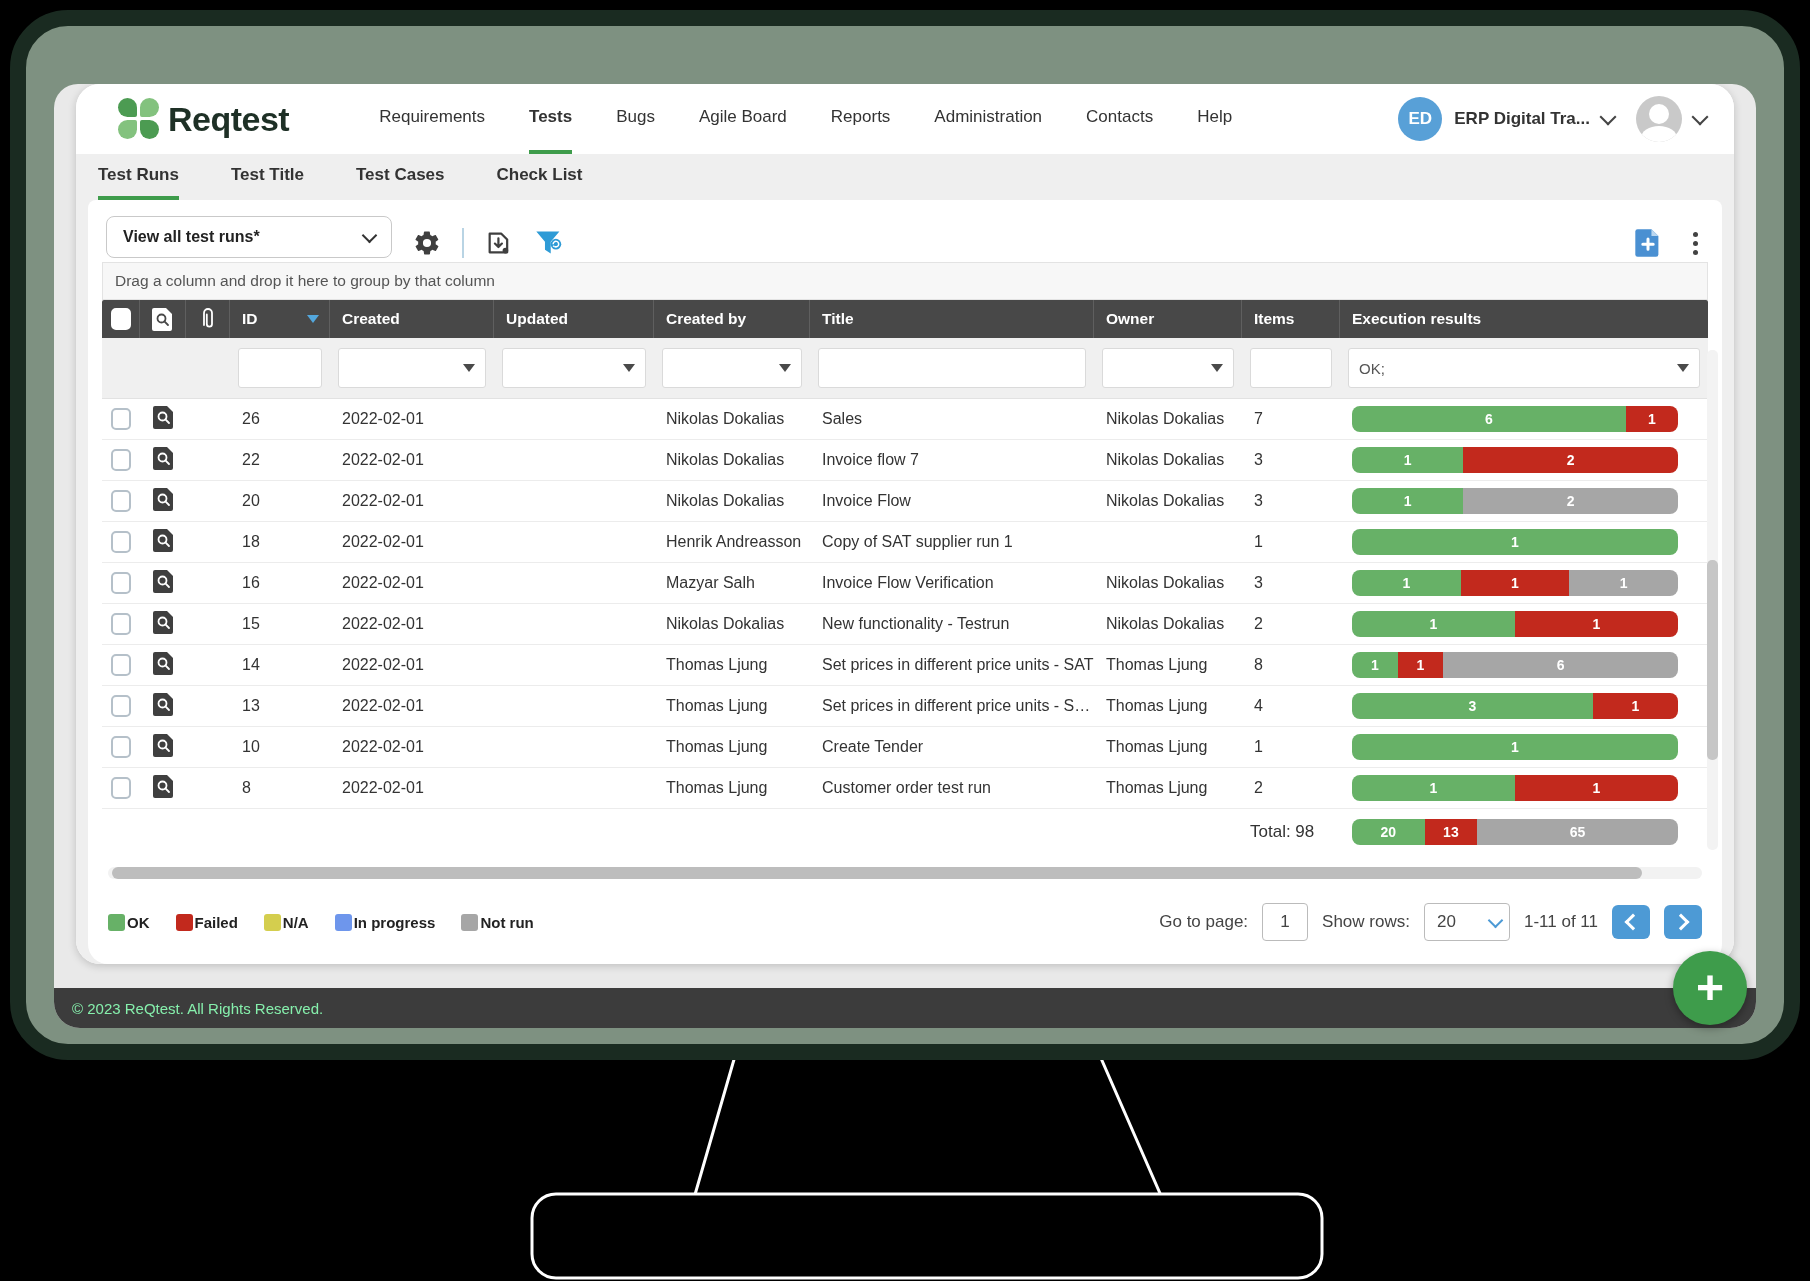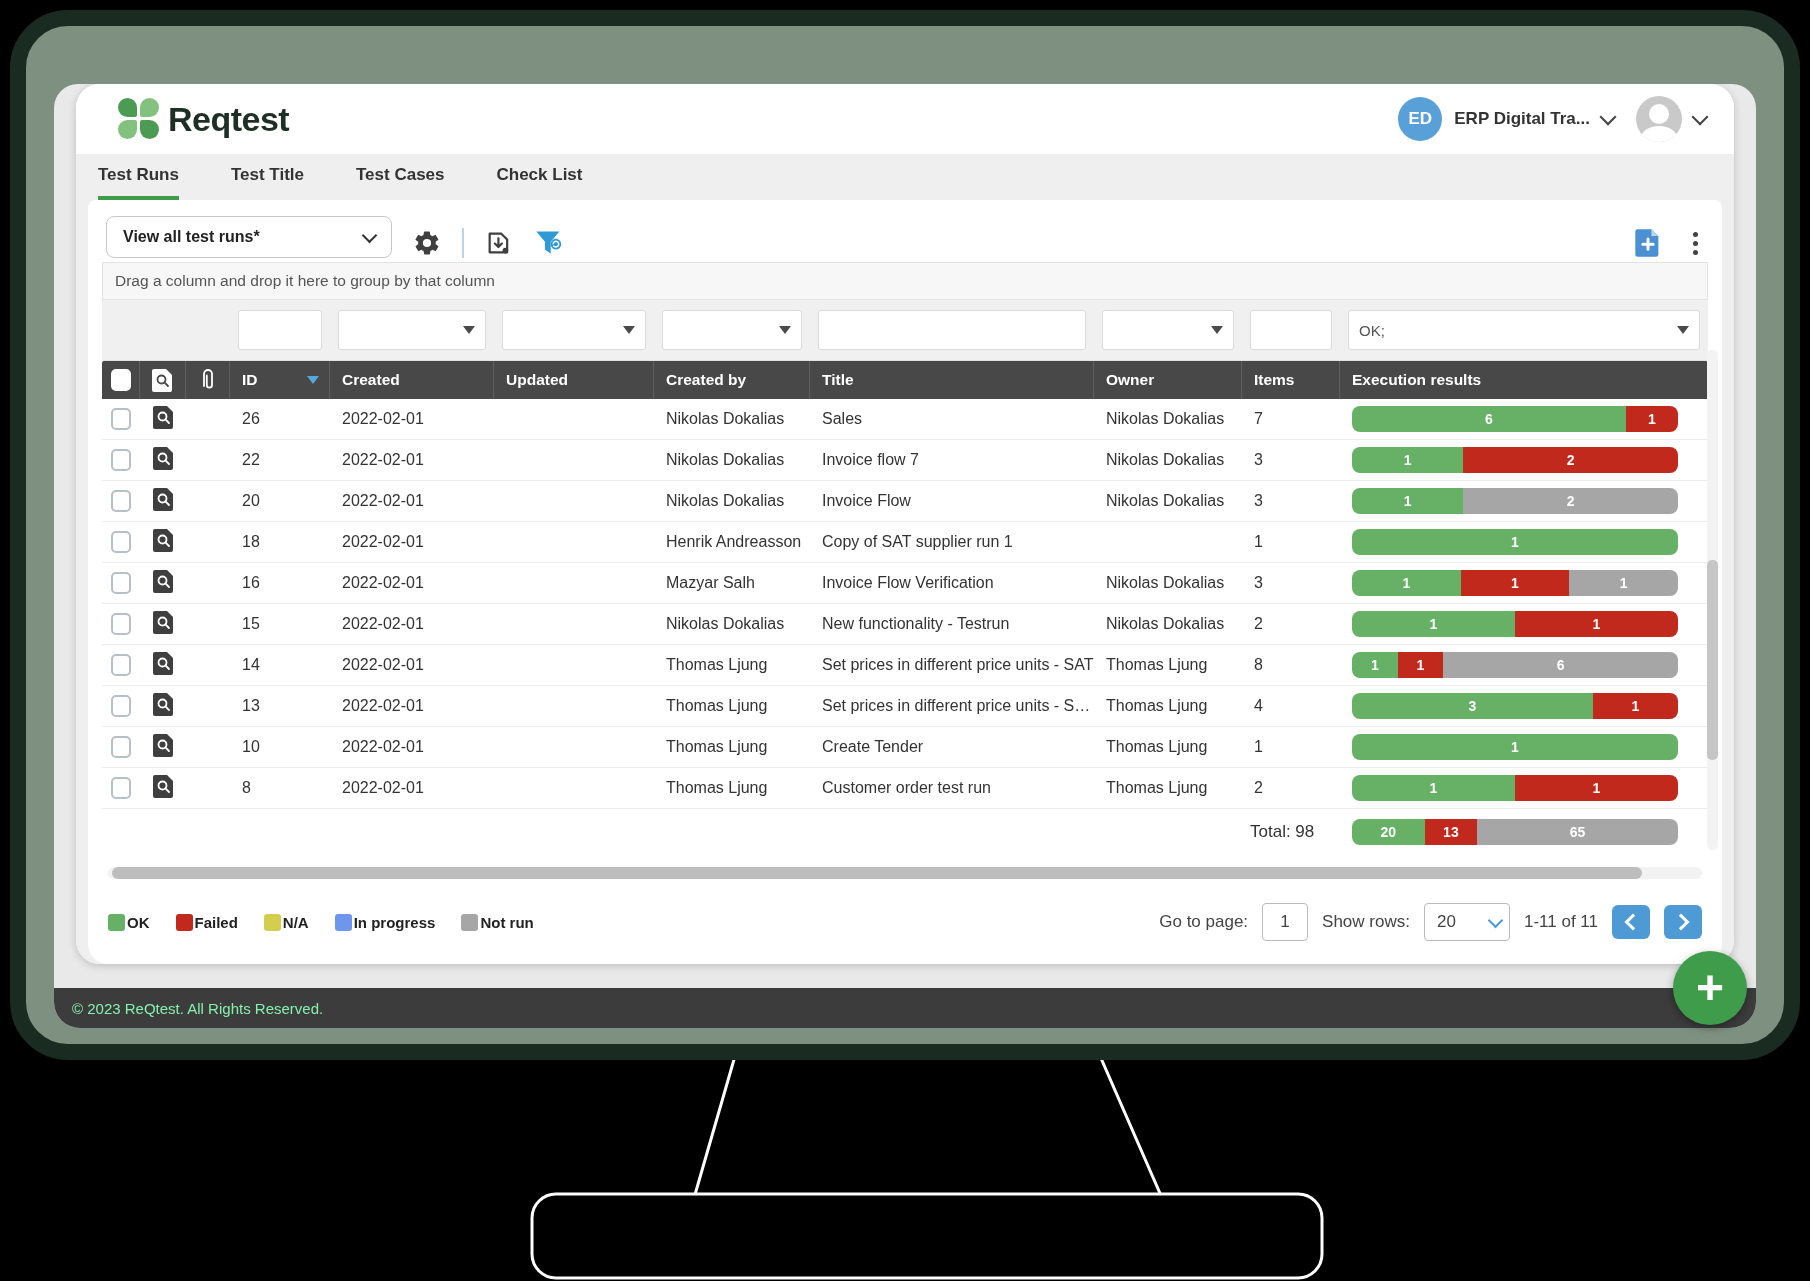--- a/index.html
+++ b/index.html
@@ -131,20 +131,30 @@
       <div class="topnav">
         <div class="logo">
           <span class="clover">
                   <i></i>
                   <i></i>
                   <i></i>
                   <i></i>
                 </span>
           <span class="logo-text">Reqtest</span>
         </div>
+        <div class="nav">
+                <div class="nav-item">Requirements</div>
+                <div class="nav-item active">Tests</div>
+                <div class="nav-item">Bugs</div>
+                <div class="nav-item">Agile Board</div>
+                <div class="nav-item">Reports</div>
+                <div class="nav-item">Administration</div>
+                <div class="nav-item">Contacts</div>
+                <div class="nav-item">Help</div>
+              </div>
         <div class="account">
           <span class="avatar-ed">ED</span>
           <span class="acct-name">ERP Digital Tra...</span>
           <span class="chev"></span>
           <span class="avatar-user"></span>
           <span class="chev"></span>
         </div>
       </div>
 
       <div class="tabsrow">
@@ -194,65 +204,20 @@
             <span class="kebab">
                       <i></i>
                       <i></i>
                       <i></i>
                     </span>
           </div>
         </div>
 
         <div class="dragbar">Drag a column and drop it here to group by that column</div>
 
-        <div class="trow tfilter">
-          <div></div>
-                  <div></div>
-                  <div></div>
-          <div>
-                    <div class="fbox"></div>
-                  </div>
-          <div>
-                    <div class="fbox">
-                      <span></span>
-                      <span class="tri"></span>
-                    </div>
-                  </div>
-          <div>
-                    <div class="fbox">
-                      <span></span>
-                      <span class="tri"></span>
-                    </div>
-                  </div>
-          <div>
-                    <div class="fbox">
-                      <span></span>
-                      <span class="tri"></span>
-                    </div>
-                  </div>
-          <div>
-                    <div class="fbox"></div>
-                  </div>
-          <div>
-                    <div class="fbox">
-                      <span></span>
-                      <span class="tri"></span>
-                    </div>
-                  </div>
-          <div>
-                    <div class="fbox"></div>
-                  </div>
-          <div>
-                    <div class="fbox">
-                      <span>OK;</span>
-                      <span class="tri"></span>
-                    </div>
-                  </div>
-        </div>
-
         <div class="trow thead">
           <div class="cell ic">
                     <span class="cb hdr"></span>
                   </div>
           <div class="cell ic">
             <svg width="23" height="25" viewBox="0 0 23 25">
                       <path d="M3 1 h12 l6 6 v15 a2 2 0 0 1 -2 2 h-16 a2 2 0 0 1 -2 -2 V3 a2 2 0 0 1 2 -2 z" fill="#fff"></path>
                       <circle cx="10.5" cy="11.5" r="4" fill="none" stroke="#484848" stroke-width="1.8"></circle>
                       <line x1="13.4" y1="14.4" x2="17" y2="18" stroke="#484848" stroke-width="1.8" stroke-linecap="round"></line>
                     </svg>
@@ -266,20 +231,65 @@
                     <span>ID</span>
                     <span class="sort"></span>
                   </div>
           <div class="cell">Created</div>
           <div class="cell">Updated</div>
           <div class="cell">Created by</div>
           <div class="cell">Title</div>
           <div class="cell">Owner</div>
           <div class="cell">Items</div>
           <div class="cell">Execution results</div>
+        </div>
+
+        <div class="trow tfilter">
+          <div></div>
+                  <div></div>
+                  <div></div>
+          <div>
+                    <div class="fbox"></div>
+                  </div>
+          <div>
+                    <div class="fbox">
+                      <span></span>
+                      <span class="tri"></span>
+                    </div>
+                  </div>
+          <div>
+                    <div class="fbox">
+                      <span></span>
+                      <span class="tri"></span>
+                    </div>
+                  </div>
+          <div>
+                    <div class="fbox">
+                      <span></span>
+                      <span class="tri"></span>
+                    </div>
+                  </div>
+          <div>
+                    <div class="fbox"></div>
+                  </div>
+          <div>
+                    <div class="fbox">
+                      <span></span>
+                      <span class="tri"></span>
+                    </div>
+                  </div>
+          <div>
+                    <div class="fbox"></div>
+                  </div>
+          <div>
+                    <div class="fbox">
+                      <span>OK;</span>
+                      <span class="tri"></span>
+                    </div>
+                  </div>
         </div>
 
         <div>
                   <div class="trow drow">
                     <div class="cell ic">
                       <span class="cb"></span>
                     </div>
                     <div class="cell ic">
                       <span><svg width="23" height="25" viewBox="0 0 23 25">
                           <path d="M3 1 h12 l6 6 v15 a2 2 0 0 1 -2 2 h-16 a2 2 0 0 1 -2 -2 V3 a2 2 0 0 1 2 -2 z" fill="#3F3F3F"></path>

